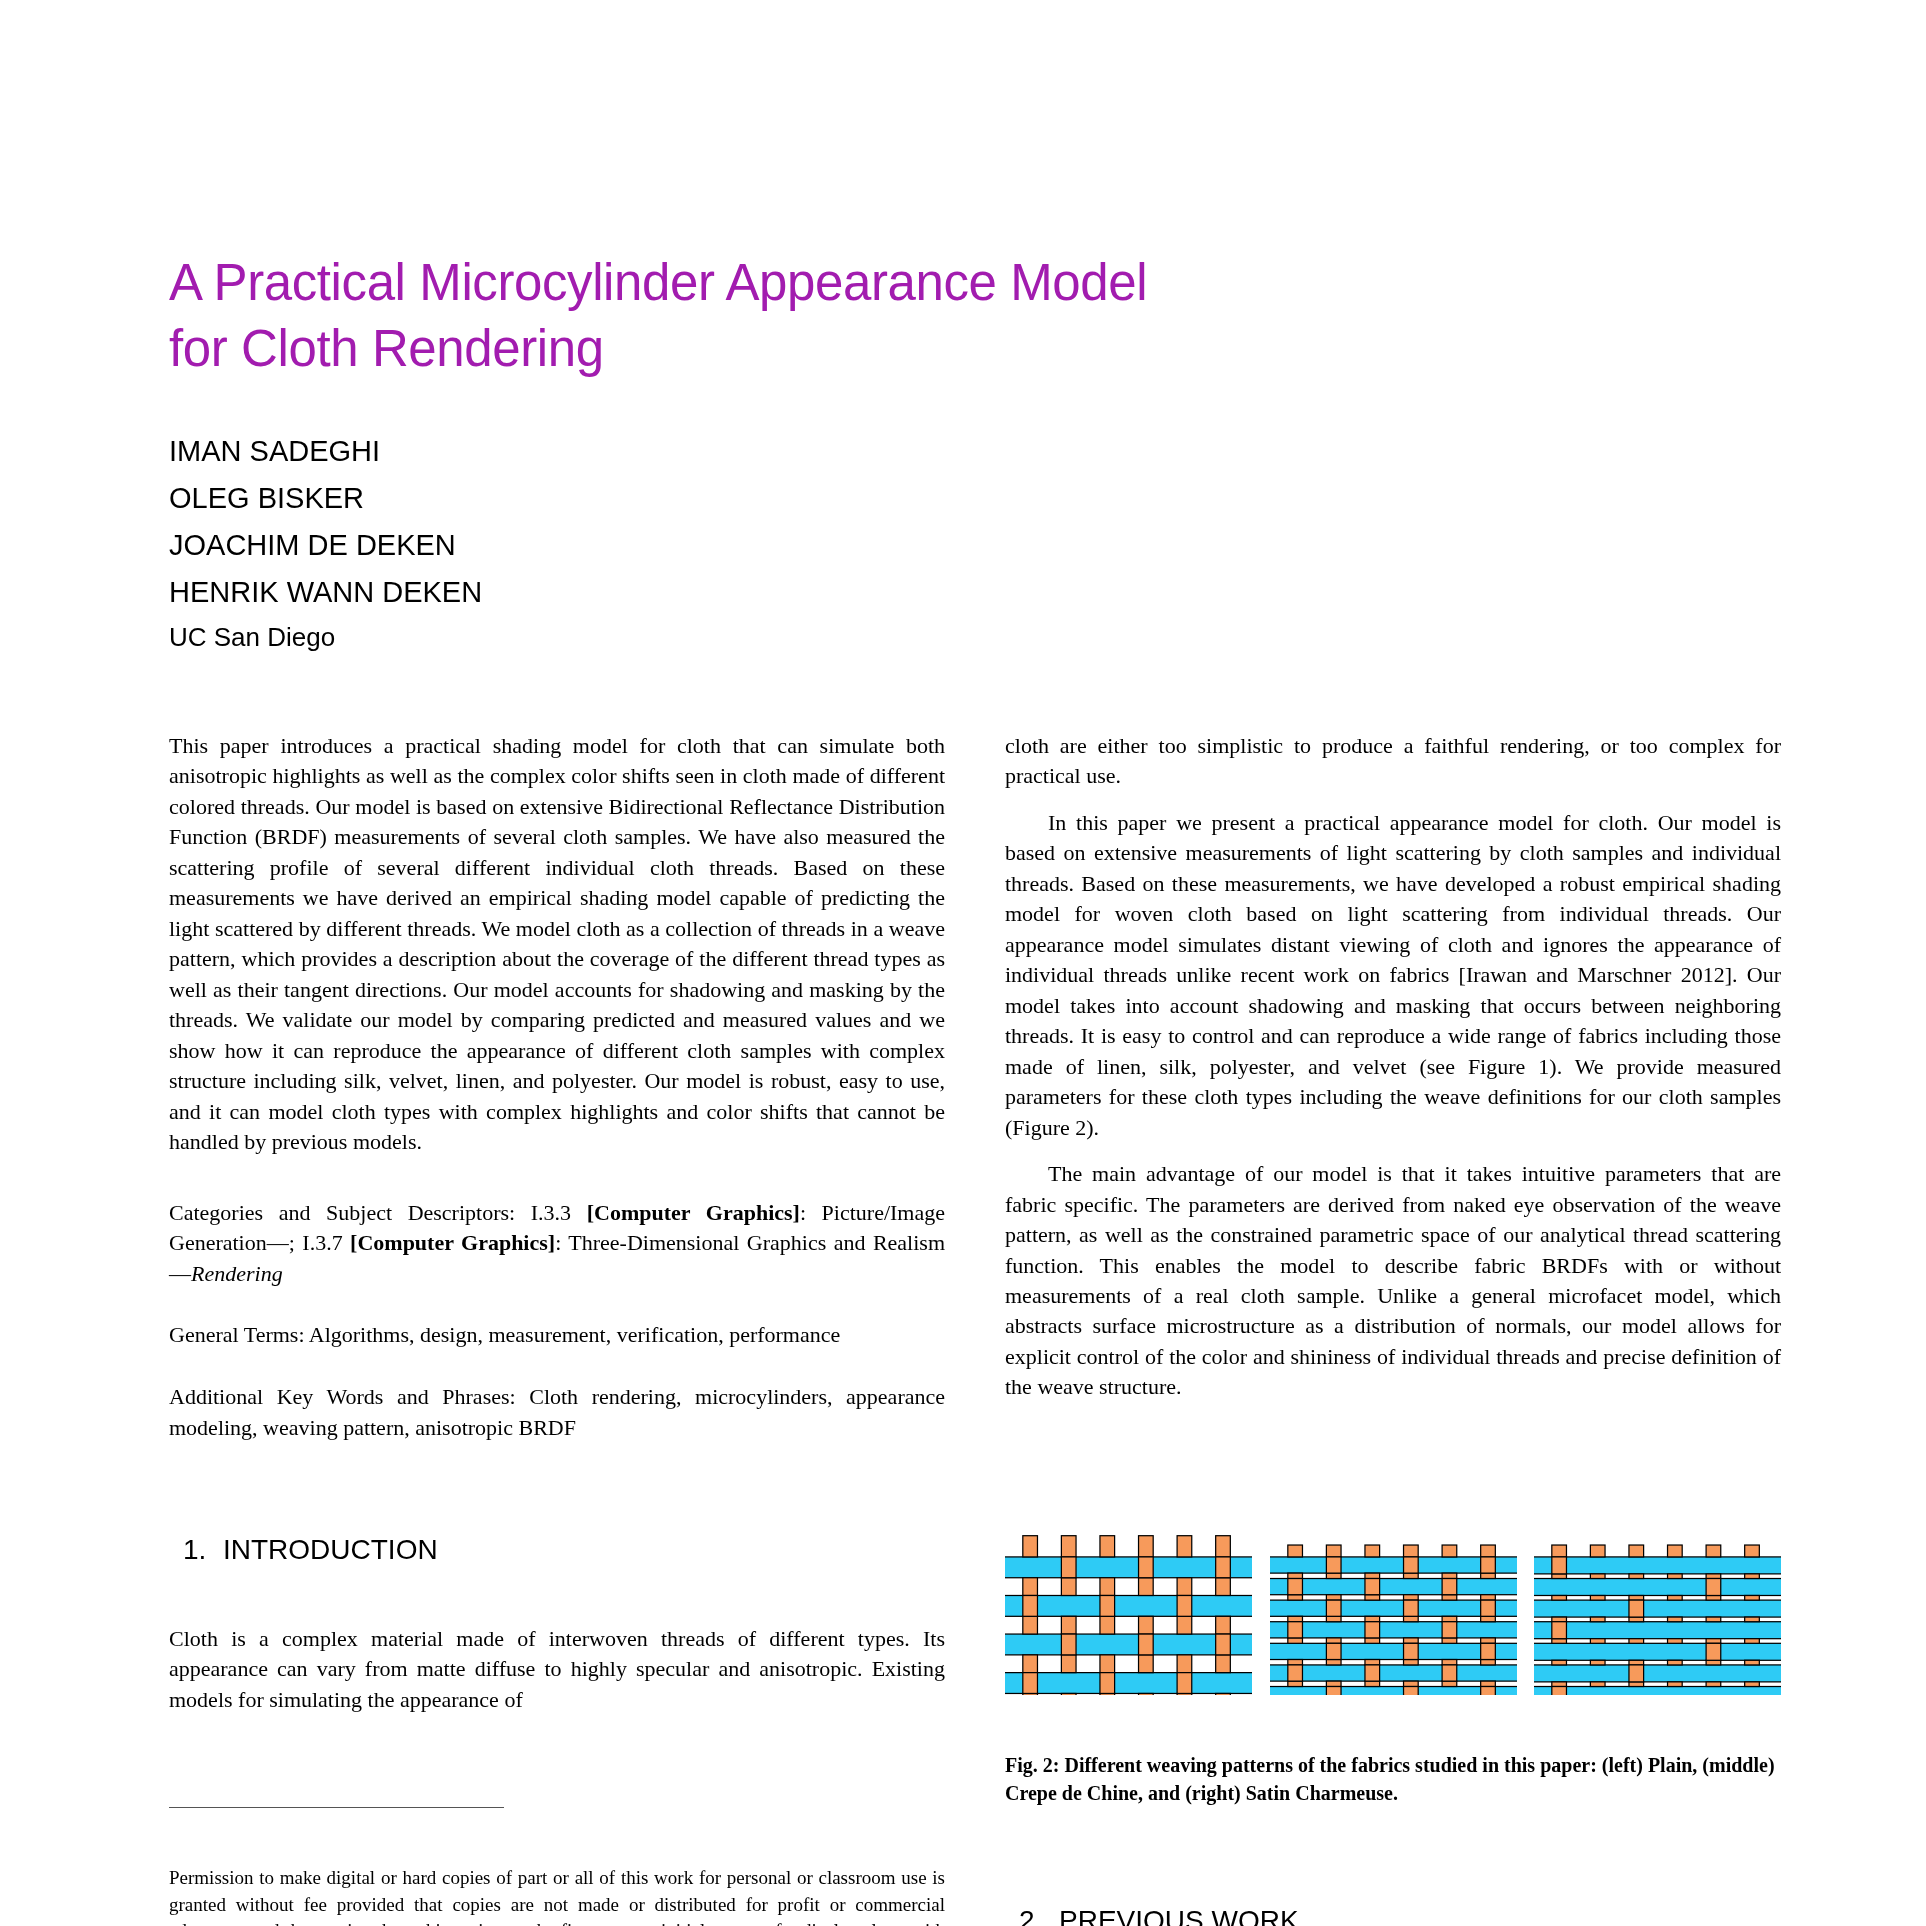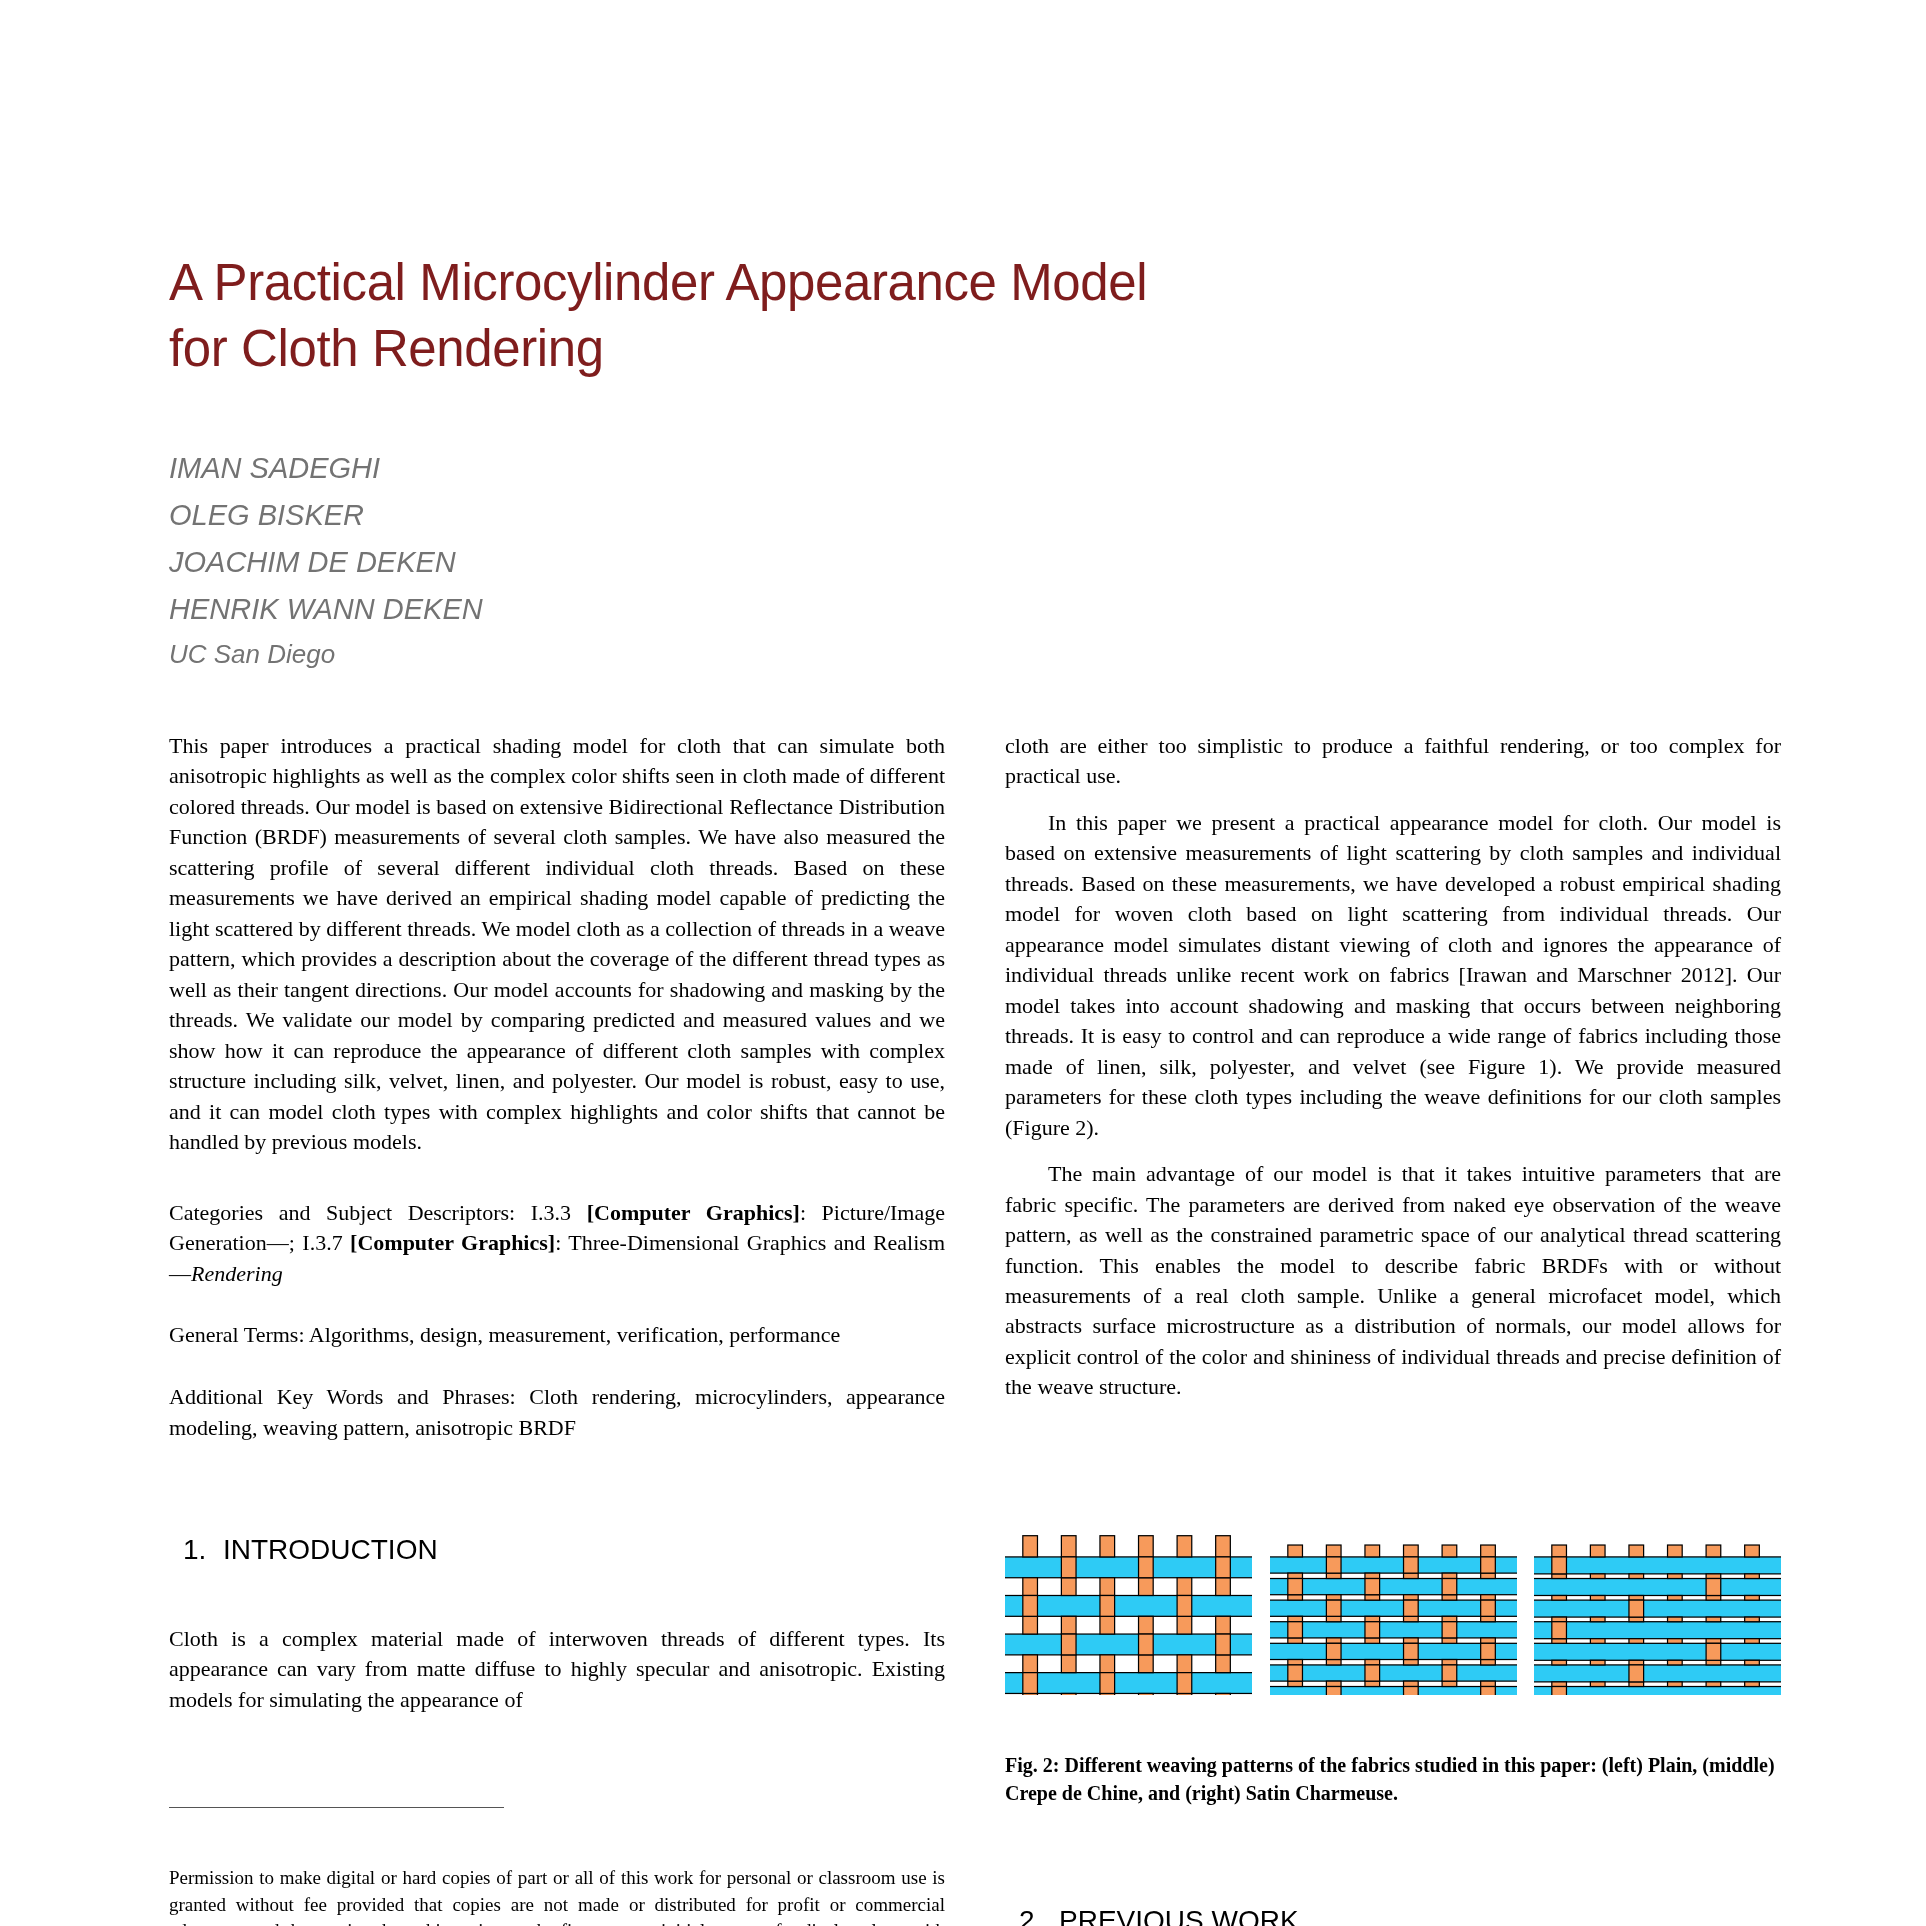--- a/index.html
+++ b/index.html
@@ -19,31 +19,30 @@
   
   .title {
     position:absolute;
     left:169px; top:250px;
     width:1310px;
     font-family:"Liberation Sans", sans-serif;
     font-size:51px;
     font-weight:400;
     line-height:1.30;
     letter-spacing:-0.4px;
-    color:#7f1d1d;
+    color:#a21caf;
   }
   .authors {
     position:absolute;
-    left:169px; top:445px;
+    left:169px; top:428px;
     width:1002px;
     font-family:"Liberation Sans", sans-serif;
     font-size:29px;
     line-height:1.62;
-    color:#737373;
-    font-style:italic;
+    color:#000000;
   }
   .authors div { white-space:nowrap; }
   .affiliation {
     font-family:"Liberation Sans", sans-serif;
     font-size:26px;
   }
 
   
   .col {
     position:absolute;

